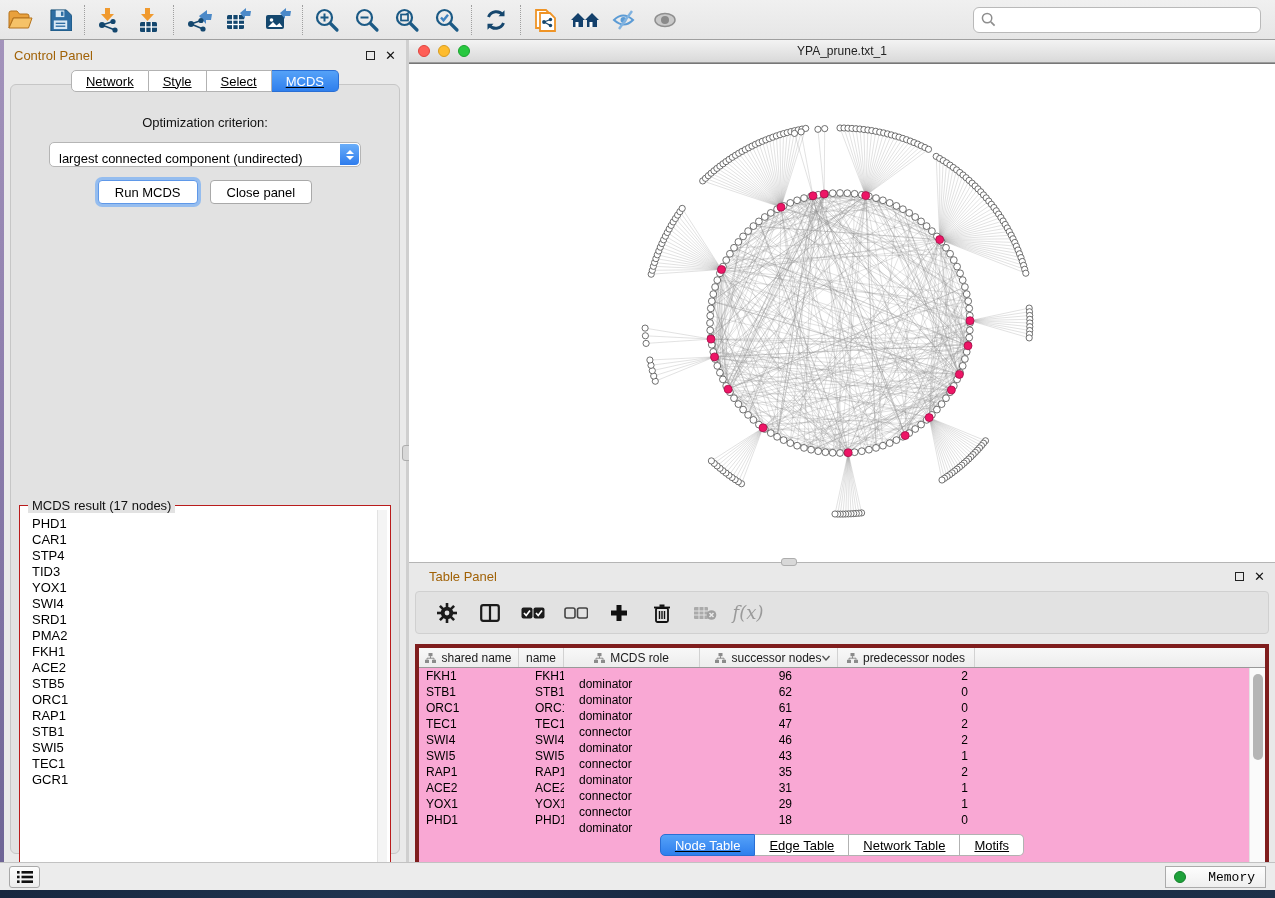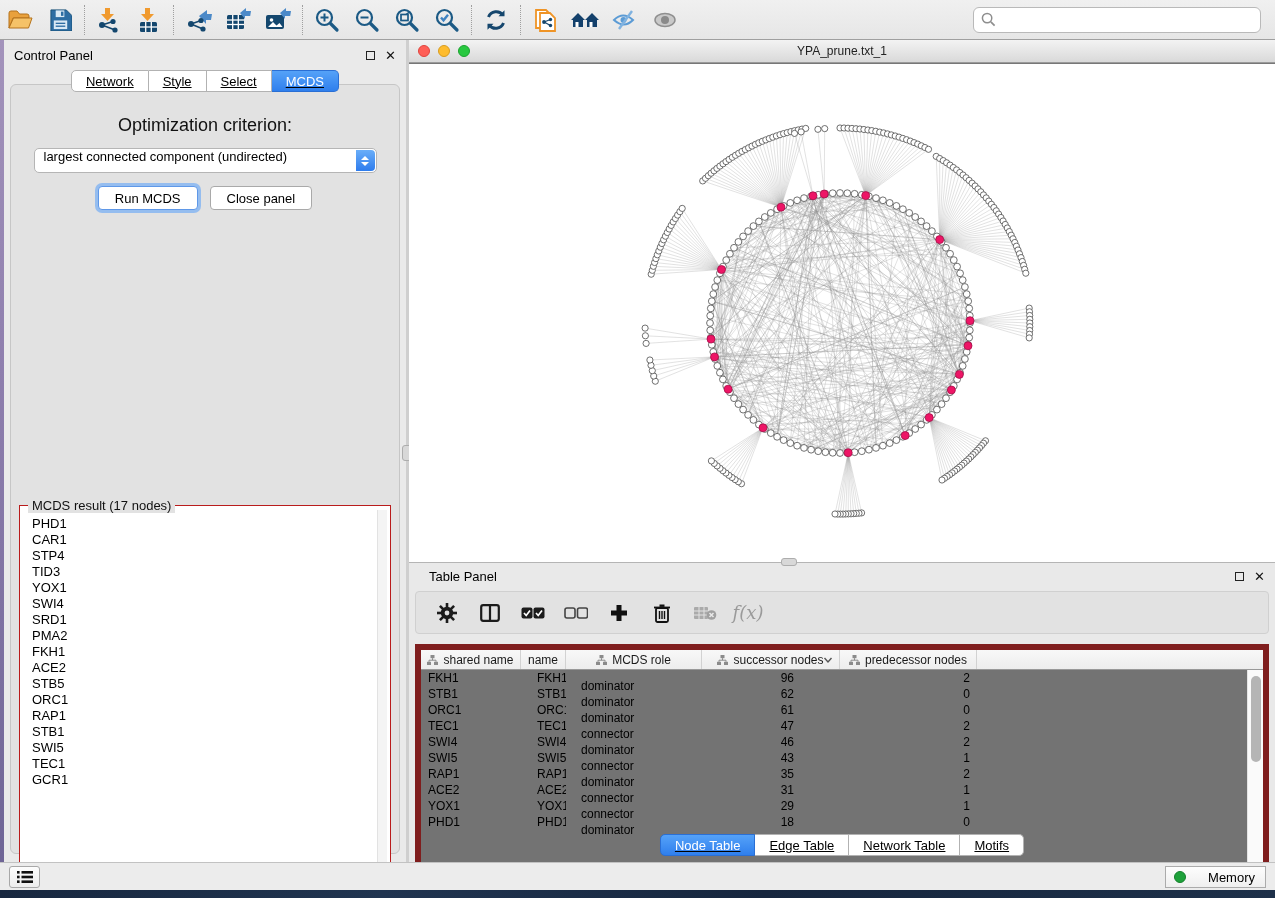--- a/index.html
+++ b/index.html
@@ -18,37 +18,37 @@
     background:linear-gradient(#f0f0f0,#e6e6e6); border-bottom:1px solid #9f9f9f; display:flex; align-items:center; }
   .tbtn { width:40px; height:34px; display:flex; align-items:center; justify-content:center; }
   .tsep { width:1px; height:30px; margin:0 4px; border-left:1px dotted #9f9f9f; }
   #search-wrap { margin-left:auto; margin-right:14px; width:288px; height:26px; background:#fff;
     border:1px solid #b9b9b9; border-radius:6px; display:flex; align-items:center; padding:0 7px; }
   #search-wrap input { border:none; outline:none; flex:1; font-size:13px; background:transparent; }
 
   
   #control-panel { position:absolute; left:4px; top:40px; width:402px; height:822px; background:#eaeaea; }
   .panel-head { height:30px; display:flex; align-items:center; padding:0 10px; }
-  .panel-title { font-size:13px; color:#000000; }
+  .panel-title { font-size:13px; color:#a16207; }
   .win-ctrls { margin-left:auto; display:flex; gap:10px; align-items:center; }
   .float-ic { width:9px; height:9px; border:1.5px solid #222; }
   .close-ic { font-size:13px; font-weight:bold; color:#111; line-height:9px; }
 
   .seg-tabs { display:flex; justify-content:center; position:relative; z-index:3;text-decoration:underline; }
   .seg { height:22px; padding:0 14px; background:#fff; border:1px solid #b2b2b2; border-left:none;
     font-size:13px; display:flex; align-items:center; color:#000; }
   .seg:first-child { border-left:1px solid #b2b2b2; border-radius:5px 0 0 5px; }
   .seg:last-child { border-radius:0 5px 5px 0; }
   .seg.active { background:linear-gradient(#55a2f8,#2f7fed); border-color:#2a6fd4; color:#fff; }
 
   #cp-inner { position:absolute; left:6px; top:44px; width:390px; height:770px;
     background:#e2e2e2; border:1px solid #c6c6c6; border-radius:6px; }
-  #opt-label { text-align:center; font-size:18px; color:#111; margin-top:30px; }
-  #criterion { margin:12px auto 0; width:343px; height:25px; background:#fff; border:1px solid #b5b5b5;
-    border-radius:5px; display:flex; align-items:flex-start; position:relative; }
+  #opt-label { text-align:center; font-size:13px; color:#111; margin-top:30px; }
+  #criterion { margin:12px auto 0; width:312px; height:25px; background:#fff; border:1px solid #b5b5b5;
+    border-radius:5px; display:flex; align-items:flex-end; position:relative; }
   #criterion .val { font-size:13px; padding-left:9px; color:#000; }
   #criterion .stepper { position:absolute; right:1px; top:1px; bottom:1px; width:19px; border-radius:0 4px 4px 0;
     background:linear-gradient(#6aaef9,#2e7ced); display:flex; flex-direction:column; align-items:center; justify-content:center; gap:2px; }
   .chev-up,.chev-dn { width:0; height:0; border-left:4px solid transparent; border-right:4px solid transparent; }
   .chev-up { border-bottom:4px solid #fff; } .chev-dn { border-top:4px solid #fff; }
   #btn-row { display:flex; justify-content:center; gap:12px; margin-top:13px; }
   .pbtn { height:24px; padding:8px 16px; background:#fff; border:1px solid #a9a9a9; border-radius:4px; font-size:13px; color:#000;
     display:flex; align-items:center; }
   .pbtn.focus { box-shadow:0 0 0 3px rgba(98,165,249,.6); border-color:#5f98e8; }
 
@@ -74,21 +74,21 @@
   #net-title .t { margin:0 auto; font-size:12px; color:#222; }
   #net-canvas { position:absolute; left:0; top:23px; width:866px; height:499px; background:#fff; border-top:1px solid #777; }
 
   
   #table-panel { position:absolute; left:409px; top:562px; width:866px; height:300px; background:#e9e9e9; border-top:1px solid #b5b5b5; }
   #tp-toolbar { position:absolute; left:6px; top:28px; width:854px; height:43px; background:#e2e2e2; border:1px solid #d0d0d0; border-radius:4px;
     display:flex; align-items:center; gap:17px; padding-left:18px; }
   .ticon { display:flex; align-items:center; justify-content:center; width:26px; height:26px; }
   .fx { font-family:"DejaVu Serif","Liberation Serif",serif; font-style:italic; font-size:18px; color:#9a9a9a; }
 
-  #tbl { position:absolute; left:6px; top:81px; width:854px; height:228px; background:#737373; border:6px solid #7f1d1d; }
+  #tbl { position:absolute; left:6px; top:81px; width:854px; height:228px; background:#f9a8d4; border:4px solid #7f1d1d; }
   #thead { display:flex; height:20px; background:linear-gradient(#f8f8f8,#ededed); border-bottom:1px solid #999; font-size:12px; color:#1a1a1a; }
   .hcell { display:flex; align-items:center; justify-content:center; gap:5px; border-right:1px solid #d2d2d2; position:relative; }
   .hcell .sorticon { position:absolute; right:6px; }
   .c0{width:100px;} .c1{width:45px;} .c2{width:136px;} .c3{width:138px;} .c4{width:137px;} .cfill{flex:1; border-right:none;}
   #tbody { position:absolute; left:0; top:20px; right:16px; bottom:0; overflow:hidden; }
   .trow { display:flex; height:16px; font-size:12px; color:#000; align-items:center; }
   .tcell { overflow:hidden; white-space:nowrap; }
   .trow .c0 { padding-left:7px; }
   .trow .c1 { padding-left:16px; }
   .trow .c2 { padding-left:15px;margin-top:16px; }
@@ -97,21 +97,21 @@
   #tscroll { position:absolute; right:0; top:20px; bottom:0; width:16px; background:#fafafa; border-left:1px solid #e4e4e4; }
   #tscroll .thumb { position:absolute; left:2.5px; top:6px; width:10px; height:86px; background:#b5b5b5; border-radius:6px; }
 
   #tp-tabs { position:absolute; left:0; right:0; top:271px; display:flex; justify-content:center; }
 
   
   #status { position:absolute; left:0; top:862px; width:1275px; height:28px; background:#ececec; border-top:1px solid #c2c2c2; }
   #list-btn { position:absolute; left:9px; top:3px; width:31px; height:22px; background:linear-gradient(#fdfdfd,#ededed);
     border:1px solid #a8a8a8; border-radius:3px; display:flex; align-items:center; justify-content:center; }
   #memory-btn { position:absolute; right:9px; top:3px; height:22px; padding:0 10px 0 8px; background:linear-gradient(#fdfdfd,#efefef);
-    border:1px solid #ababab; border-radius:0; display:flex; align-items:center; gap:22px; font-size:13px; color:#000; }
+    border:1px solid #ababab; border-radius:0; display:flex; align-items:center; gap:22px; font-size:13px; color:#000;font-family:Liberation Mono, monospace; }
   #memory-btn .dot { width:12px; height:12px; border-radius:50%; background:#1ea13a; border:1px solid #14802c; }
 
   svg { display:block; }
 </style>
 </head>
 <body>
 <div id="page">
 
 <div id="toolbar">
   <div class="tbtn">

